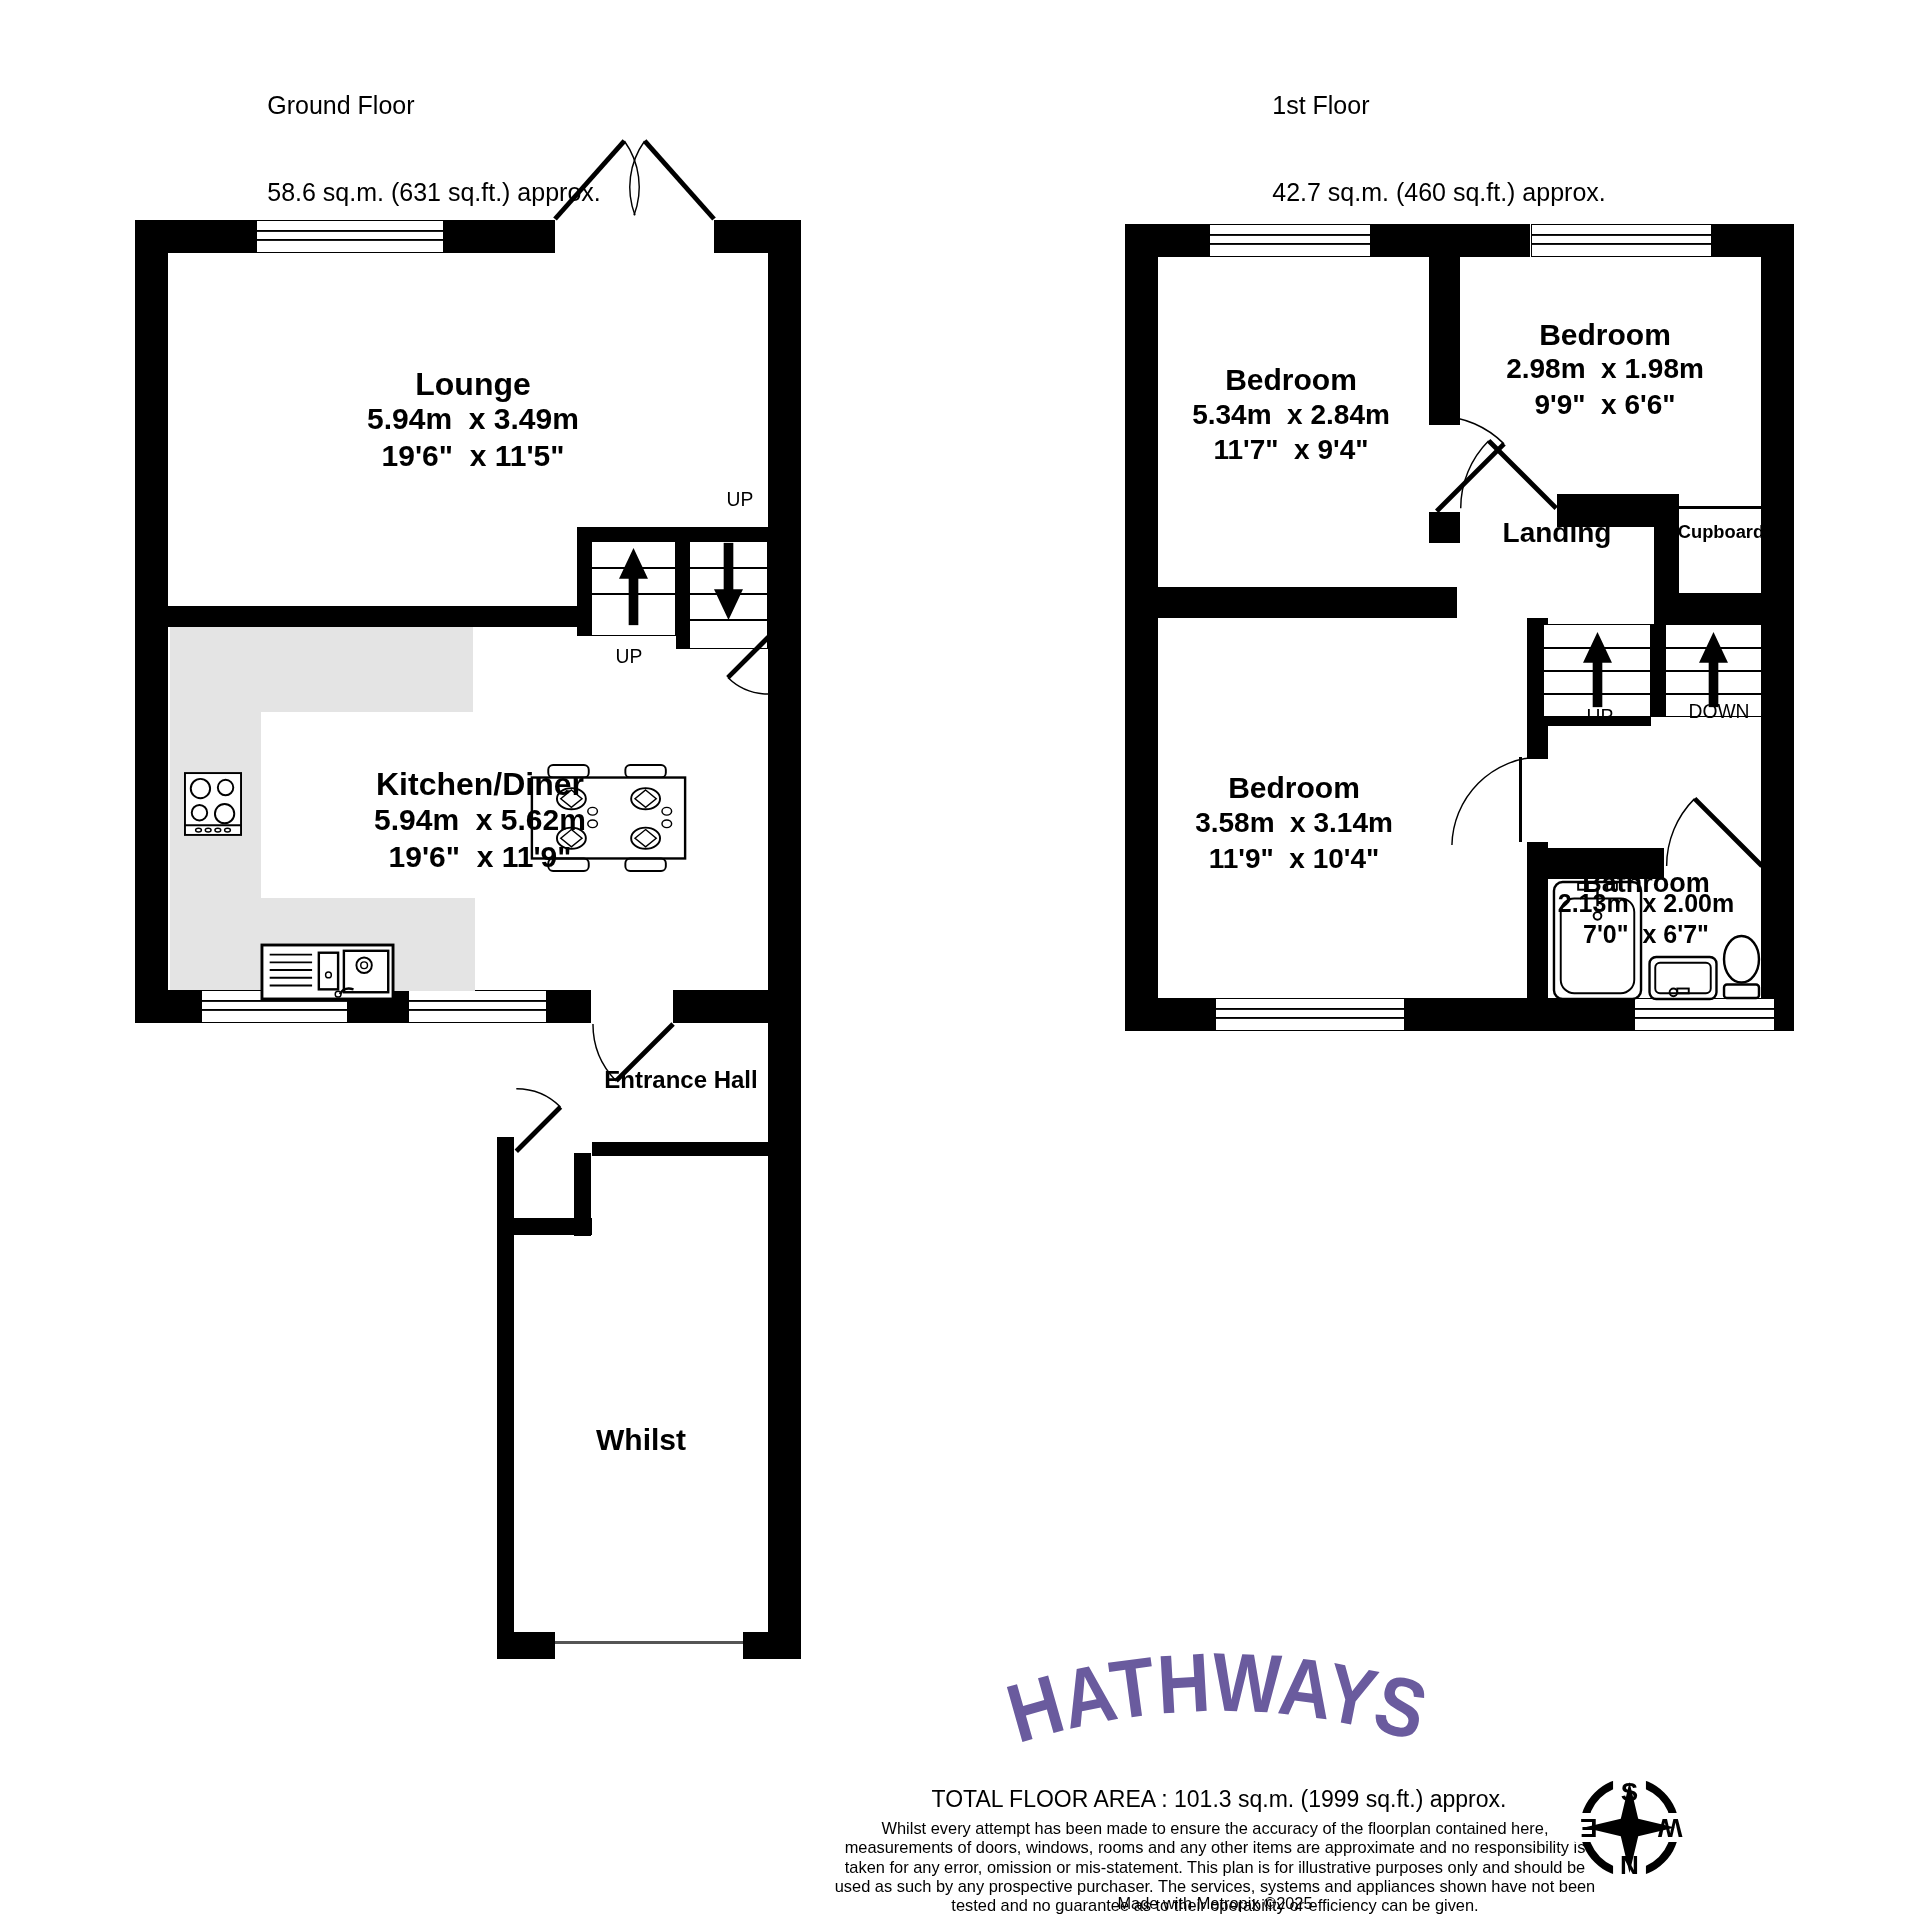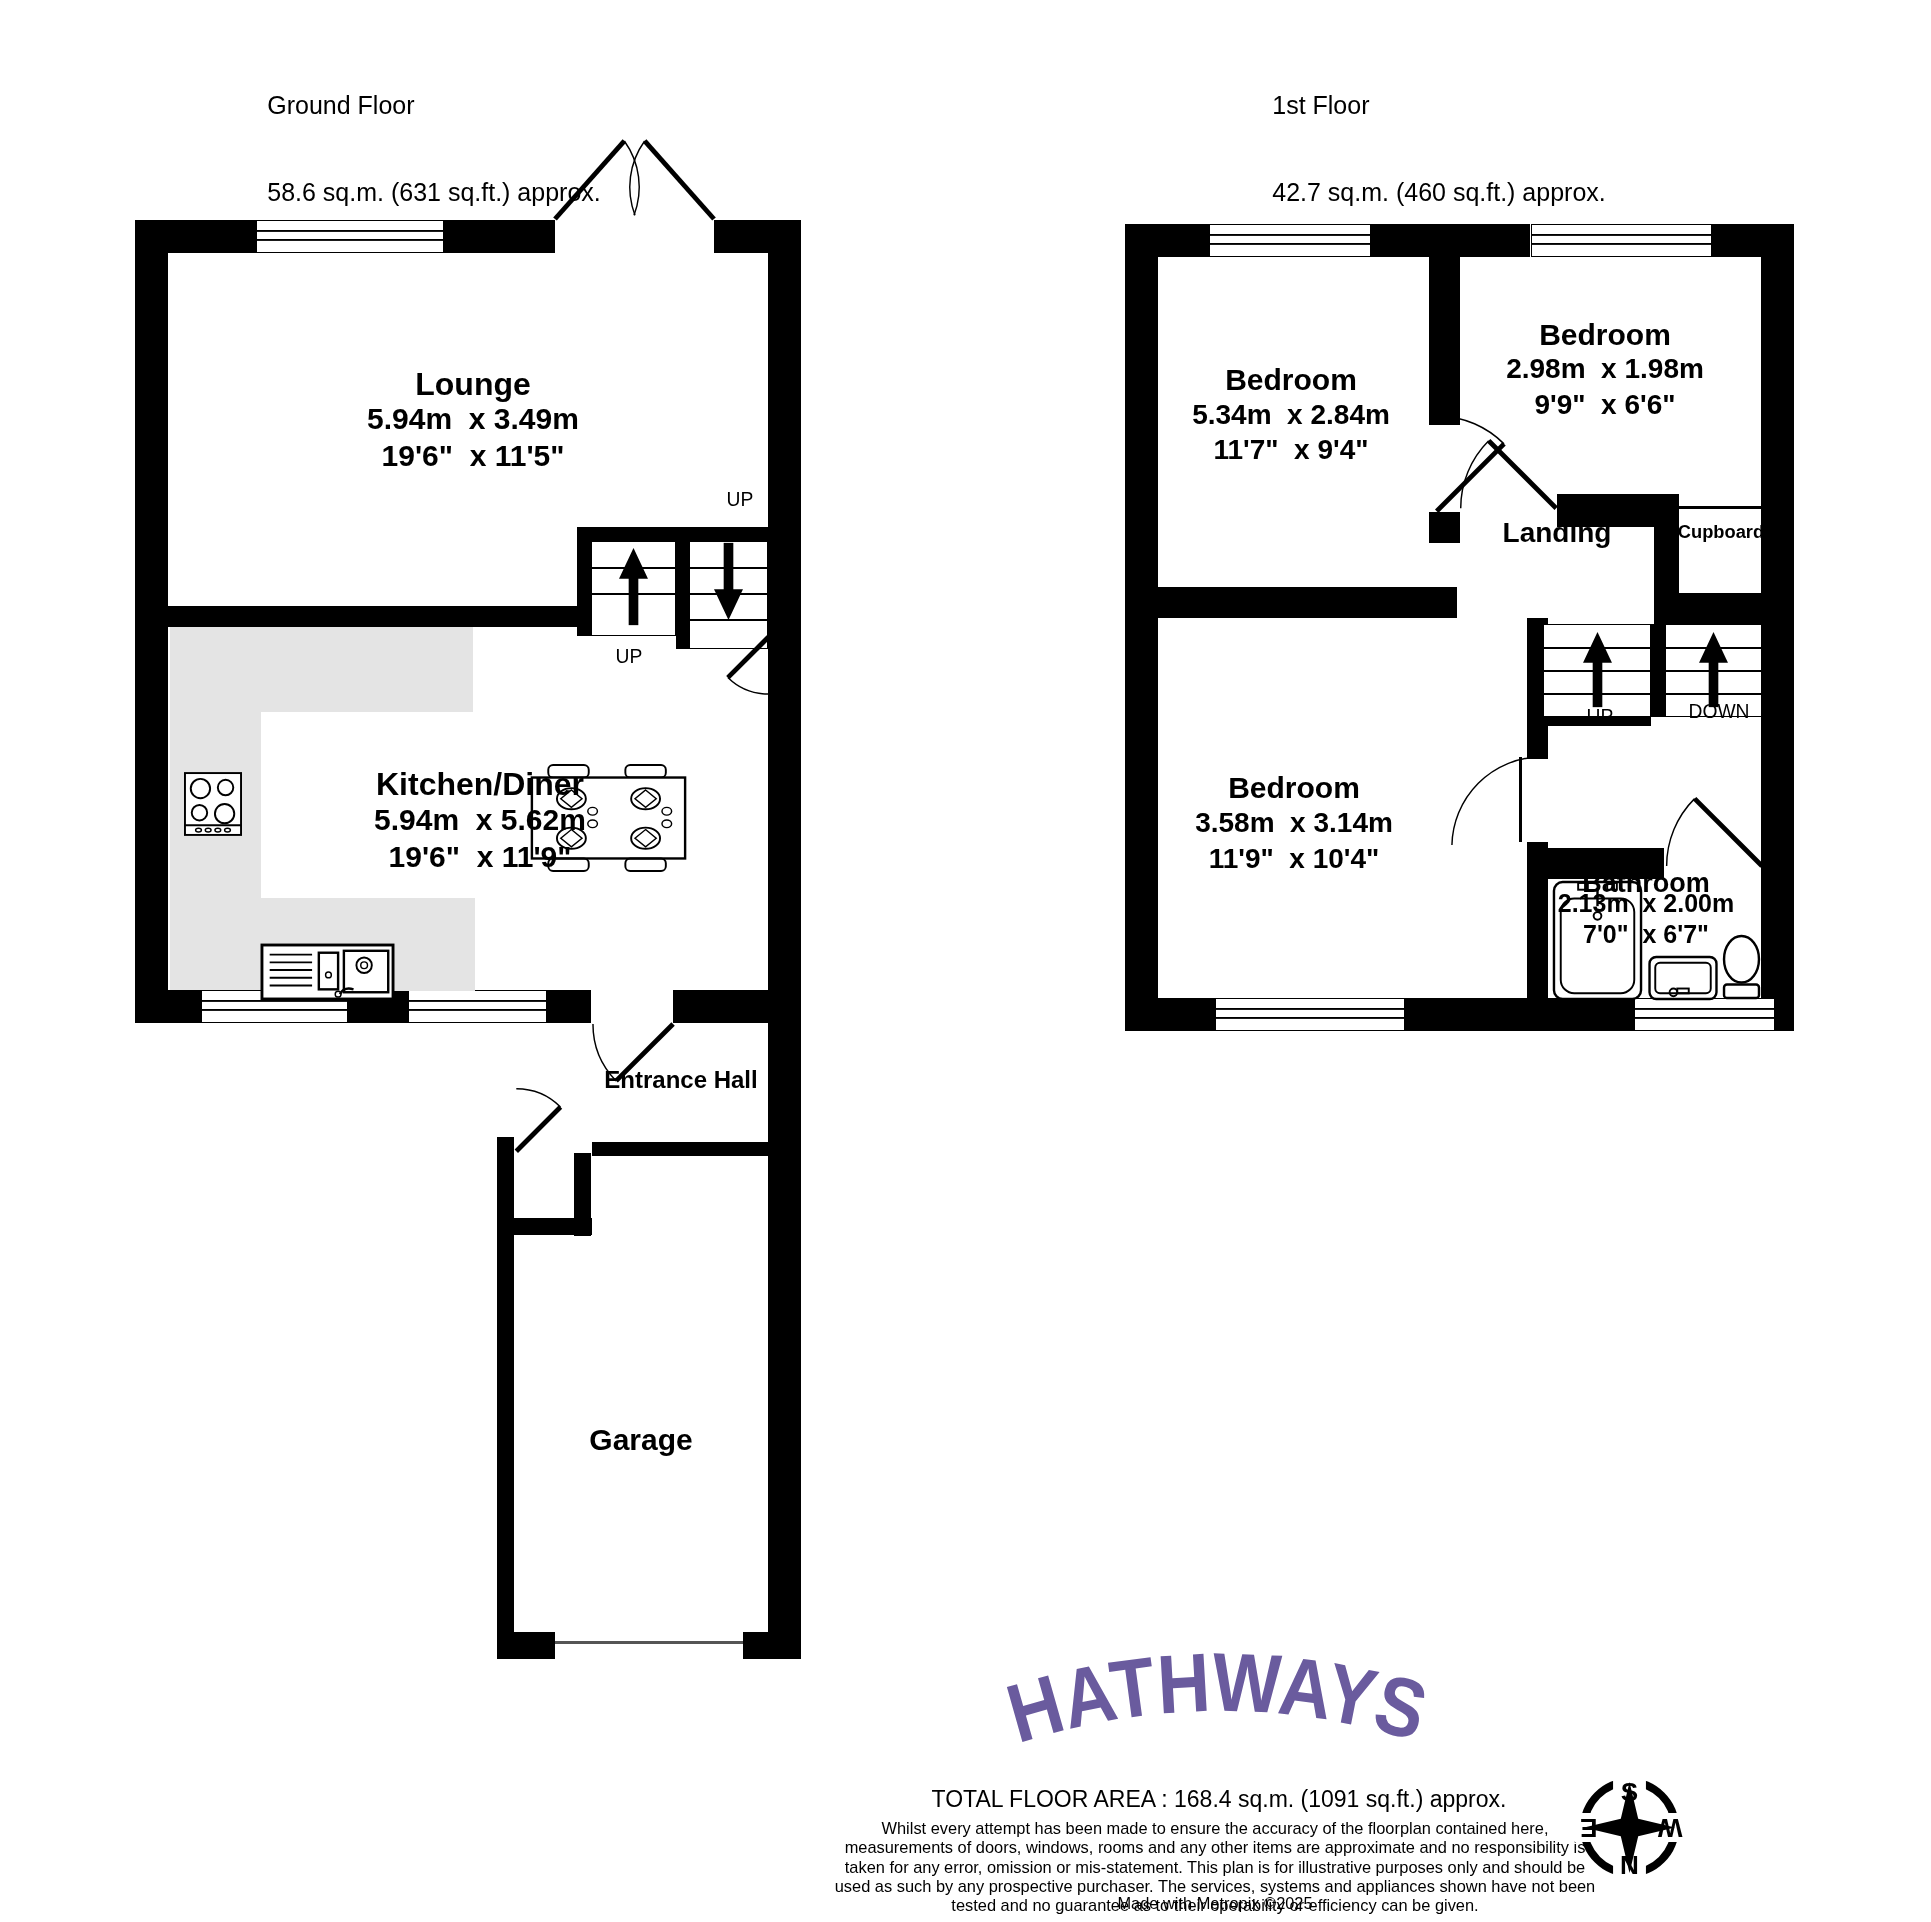--- a/index.html
+++ b/index.html
@@ -173,21 +173,21 @@
   <div class="rlabel f31" style="left:338px;top:221px;">19'6"  x 11'5"</div>
 
   <div class="rlabel f20 plain" style="left:605px;top:270px;">UP</div>
   <div class="rlabel f20 plain" style="left:494px;top:427px;">UP</div>
 
   <div class="rlabel f33" style="left:345px;top:548px;">Kitchen/Diner</div>
   <div class="rlabel f31" style="left:345px;top:585px;">5.94m  x 5.62m</div>
   <div class="rlabel f31" style="left:345px;top:622px;">19'6"  x 11'9"</div>
 
   <div class="rlabel f25" style="left:546px;top:848px;">Entrance Hall</div>
-  <div class="rlabel f31" style="left:506px;top:1205px;">Garage</div>
+  <div class="rlabel f31" style="left:506px;top:1205px;">Whilst</div>
 </div>
 
 <div class="abs" style="left:1125px;top:224px;width:669px;height:807px;">
 
   <div class="w" style="left:0;top:0;width:84px;height:33px;"></div>
   <div class="win" style="left:84px;top:0;width:162px;height:33px;"></div>
   <div class="w" style="left:246px;top:0;width:159px;height:33px;"></div>
   <div class="win" style="left:406px;top:0;width:181px;height:33px;"></div>
   <div class="w" style="left:586px;top:0;width:83px;height:33px;"></div>
   <div class="w" style="left:0;top:0;width:33px;height:807px;"></div>
@@ -290,21 +290,21 @@
 
 <svg style="left:1006px;top:1630px;" width="430" height="135" viewBox="0 0 445 140">
   <defs>
       <path id="logo-arc" d="M12,118 Q222,50 433,118" fill="none"></path>
     </defs>
   <text font-size="86" font-weight="bold" font-family="Liberation Sans, sans-serif" fill="#6a5b9e">
     <textPath href="#logo-arc" startOffset="0" textLength="420" lengthAdjust="spacingAndGlyphs">HATHWAYS</textPath>
   </text>
 </svg>
 
-<div class="footer-line" style="left:1219px;top:1786px;font-size:23px;white-space:pre;">TOTAL FLOOR AREA : 168.4 sq.m. (1091 sq.ft.) approx.</div>
+<div class="footer-line" style="left:1219px;top:1786px;font-size:23px;white-space:pre;">TOTAL FLOOR AREA : 101.3 sq.m. (1999 sq.ft.) approx.</div>
 <div class="footer-line" style="left:1215px;top:1819px;width:772px;font-size:16.4px;line-height:19.3px;">Whilst every attempt has been made to ensure the accuracy of the floorplan contained here, measurements of doors, windows, rooms and any other items are approximate and no responsibility is taken for any error, omission or mis-statement. This plan is for illustrative purposes only and should be used as such by any prospective purchaser. The services, systems and appliances shown have not been tested and no guarantee as to their operability or efficiency can be given.</div>
 <div class="footer-line" style="left:1215px;top:1894px;font-size:16.4px;">Made with Metropix ©2025</div>
 
 <svg style="left:1557px;top:1755px;" width="145" height="145" viewBox="0 0 150 150">
   <circle cx="75" cy="75" r="47" fill="none" stroke="#000" stroke-width="8"></circle>
   <rect x="58" y="22" width="34" height="30" fill="#fff"></rect>
   <rect x="58" y="98" width="34" height="30" fill="#fff"></rect>
   <rect x="18" y="60" width="30" height="30" fill="#fff"></rect>
   <rect x="102" y="60" width="30" height="30" fill="#fff"></rect>
   <polygon points="75,28 84,66 122,75 84,84 75,122 66,84 28,75 66,66" fill="#000"></polygon>

